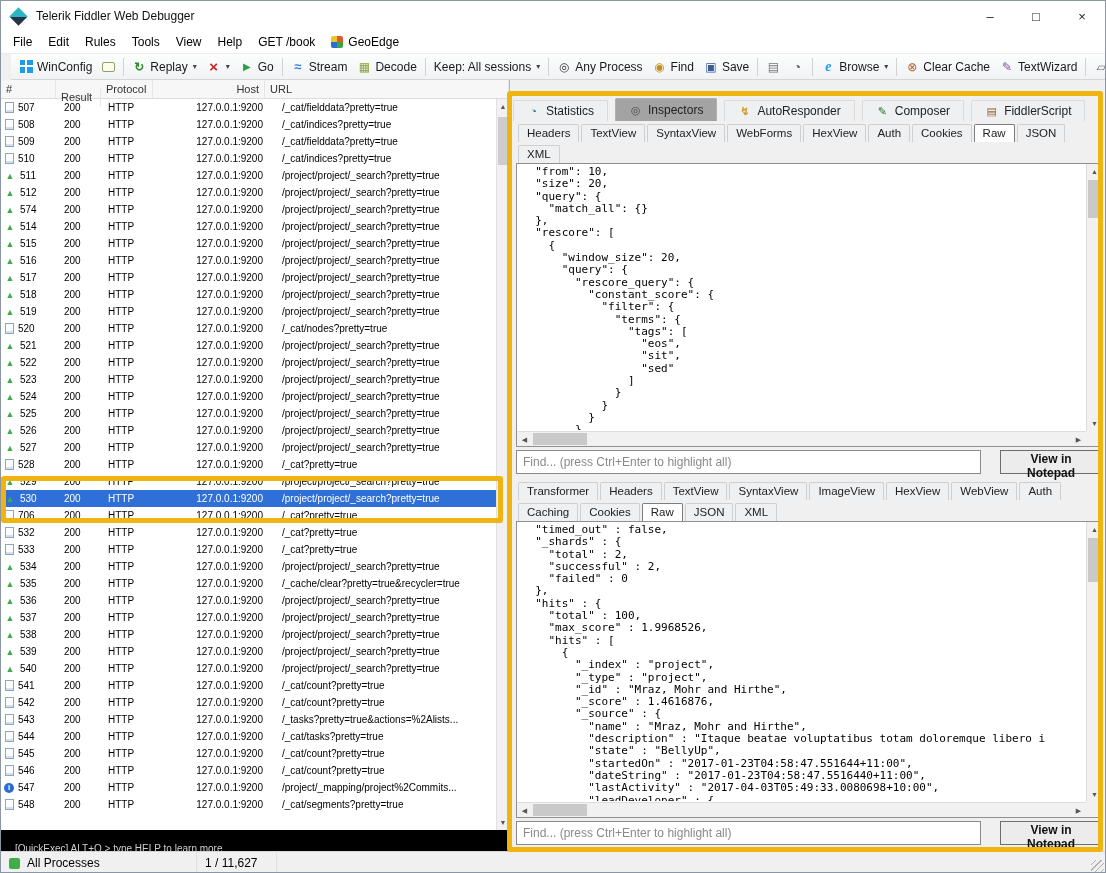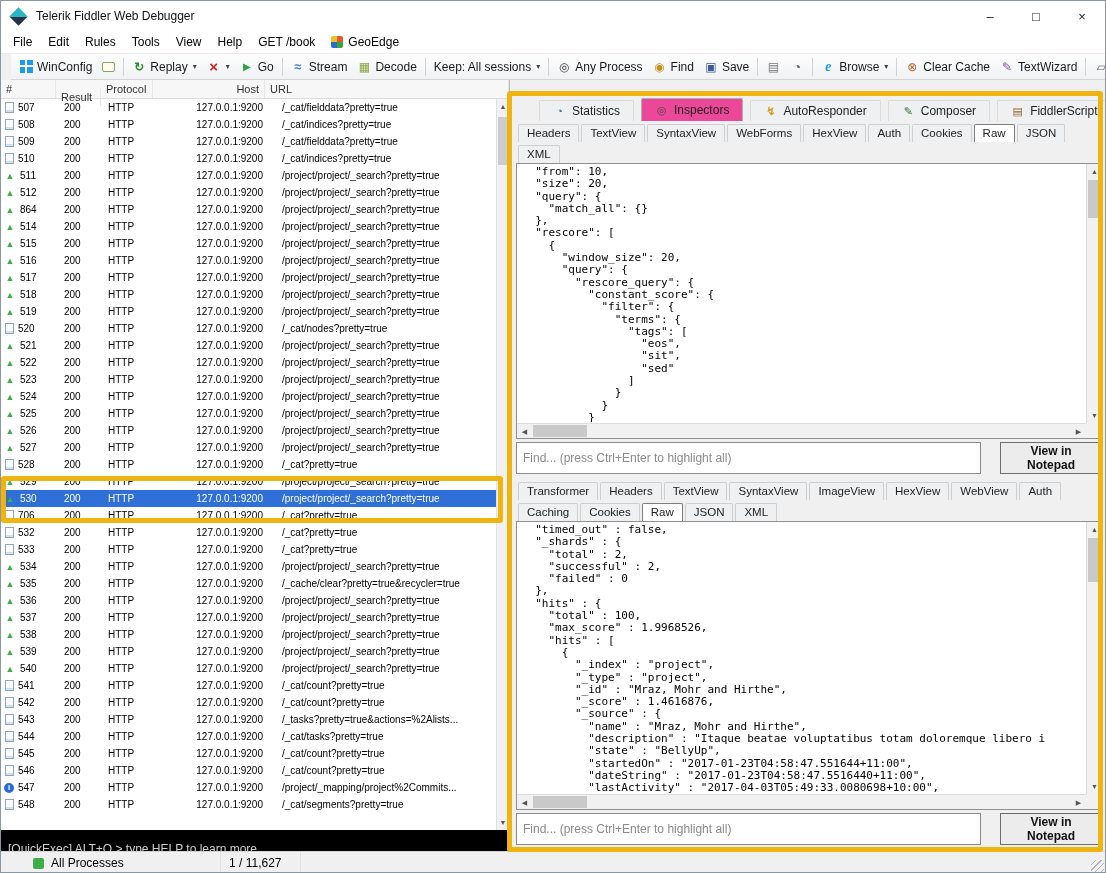--- a/index.html
+++ b/index.html
@@ -86,26 +86,26 @@
               font-size:7px; color:#555; }
   .lp-thumb { position:absolute; top:18px; left:1px; right:1px; height:48px; background:#cdcdcd; }
   .lp-down { position:absolute; bottom:0; left:0; right:0; }
 
   
   .right-panel { position:absolute; top:79px; left:510px; width:596px; height:771px; background:#f0f0f0; }
   .partial-tabs { position:absolute; top:6px; left:0; right:0; height:12px; overflow:hidden;
                   font-size:11px; color:#333; }
   .partial-tabs .pt { position:absolute; top:0; }
   .pt-0{left:118px;} .pt-1{left:204px;} .pt-2{left:520px;}
-  .tabs-main { position:absolute; top:18px; left:16px; right:2px; height:23px; display:flex;
-               align-items:flex-end; padding-left:12px; }
+  .tabs-main { position:absolute; top:18px; left:2px; right:2px; height:23px; display:flex;
+               align-items:flex-end; }
   .mtab { display:flex; align-items:center; gap:6px; padding:3px 13px; margin-right:7px;
           height:21px; font-size:12px; color:#222; border:1px solid #dadada; border-bottom:none;
           background:#eef0f2; border-radius:2px 2px 0 0; }
-  .mtab.active { background:#ec4899; border-color:#b0b0b0; height:23px; }
+  .mtab.active { background:#a3a3a3; border-color:#b0b0b0; height:23px; }
   .mt-ico { display:inline-flex; width:13px; height:13px; align-items:center; justify-content:center;
             font-size:11px; }
   .ico-statistics::before { content:"◔"; color:#2e7da6; }
   .ico-inspectors::before { content:"◎"; color:#444; }
   .ico-autoresponder::before { content:"↯"; color:#d99a1b; font-weight:bold; }
   .ico-composer::before { content:"✎"; color:#337733; }
   .ico-fiddlerscript::before { content:"▤"; color:#996633; }
 
   .grp { position:absolute; left:5px; right:5px; display:flex; flex-direction:column; }
   .grp-req { top:41px; height:353px; }
@@ -121,35 +121,35 @@
   .vscroll { position:absolute; top:0; right:0; bottom:15px; width:15px; background:#f1f1f1;
              border-left:1px solid #ddd; }
   .hscroll { position:absolute; bottom:0; left:0; right:15px; height:15px; background:#f1f1f1;
              border-top:1px solid #ddd; }
   .corner { position:absolute; right:0; bottom:0; width:15px; height:15px; background:#f1f1f1; }
   .vthumb { position:absolute; left:1px; right:1px; background:#c9c9c9; }
   .hthumb { position:absolute; top:1px; bottom:1px; background:#c9c9c9; }
   .sa { position:absolute; width:15px; height:15px; display:flex; align-items:center;
         justify-content:center; font-size:7px; color:#555; }
   .sa-up{top:0;left:0;} .sa-dn{bottom:0;left:0;} .sa-lf{left:0;top:0;} .sa-rt{right:0;top:0;}
-  .findbar { display:flex; margin-top:3px; height:32px; gap:19px; }
+  .findbar { display:flex; margin-top:3px; height:24px; gap:19px; }
   .findbar input { flex:1; border:1px solid #8a8a8a; padding:3px 6px; font-size:12px;
                    font-family:"Liberation Sans",sans-serif; background:#fff; }
   .findbar input::placeholder { color:#8a8a8a; opacity:1; }
   .notepad-btn { width:102px; background:#ececec; border:1px solid #6d6d6d; font-size:12px;
                  font-family:"Liberation Sans",sans-serif; color:#111;font-weight:bold; }
 
   
   .quickexec { position:absolute; top:829px; left:0; width:509px; height:37px; background:#000;
-               color:#cfcfcf; font-size:12px; display:flex; align-items:center; padding-left:7px; }
+               color:#cfcfcf; font-size:10px; display:flex; align-items:center; padding-left:14px; }
   .statusbar { position:absolute; top:850px; left:0; right:0; height:23px; background:#f0f0f0;
                border-top:1px solid #d5d5d5; display:flex; align-items:center; font-size:12px; }
   .sb-cell { display:flex; align-items:center; height:100%; padding:0 8px;
              border-right:1px solid #e0e0e0; }
-  .sb-c1 { width:196px;margin-left:24px; }
+  .sb-c1 { width:196px; }
   .sb-c2 { width:80px; }
   .sb-c3 { flex:1; border-right:none; }
   .sb-ico { width:11px; height:11px; background:#3fae49; border-radius:2px; margin-right:7px; }
   .grip { position:absolute; right:1px; bottom:1px; width:13px; height:13px;
           background:repeating-linear-gradient(135deg, transparent 0 3px, #b0b0b0 3px 4px); }
 
   
   .hl { position:absolute; border:5px solid #efb410; border-radius:3px; pointer-events:none; z-index:40; }
   .hl-right { left:506px; top:90px; width:596px; height:761px; }
   .hl-row { left:0px; top:475px; width:502px; height:47px; }
@@ -340,21 +340,21 @@
             <span>512</span>
           </span>
           <span class="c c-res">200</span>
           <span class="c c-proto">HTTP</span>
           <span class="c c-host">127.0.0.1:9200</span>
           <span class="c c-url">/project/project/_search?pretty=true</span>
         </div>
         <div class="lrow">
           <span class="c c-num">
             <span class="si si-arrow"></span>
-            <span>864</span>
+            <span>574</span>
           </span>
           <span class="c c-res">200</span>
           <span class="c c-proto">HTTP</span>
           <span class="c c-host">127.0.0.1:9200</span>
           <span class="c c-url">/project/project/_search?pretty=true</span>
         </div>
         <div class="lrow">
           <span class="c c-num">
             <span class="si si-arrow"></span>
             <span>514</span>

